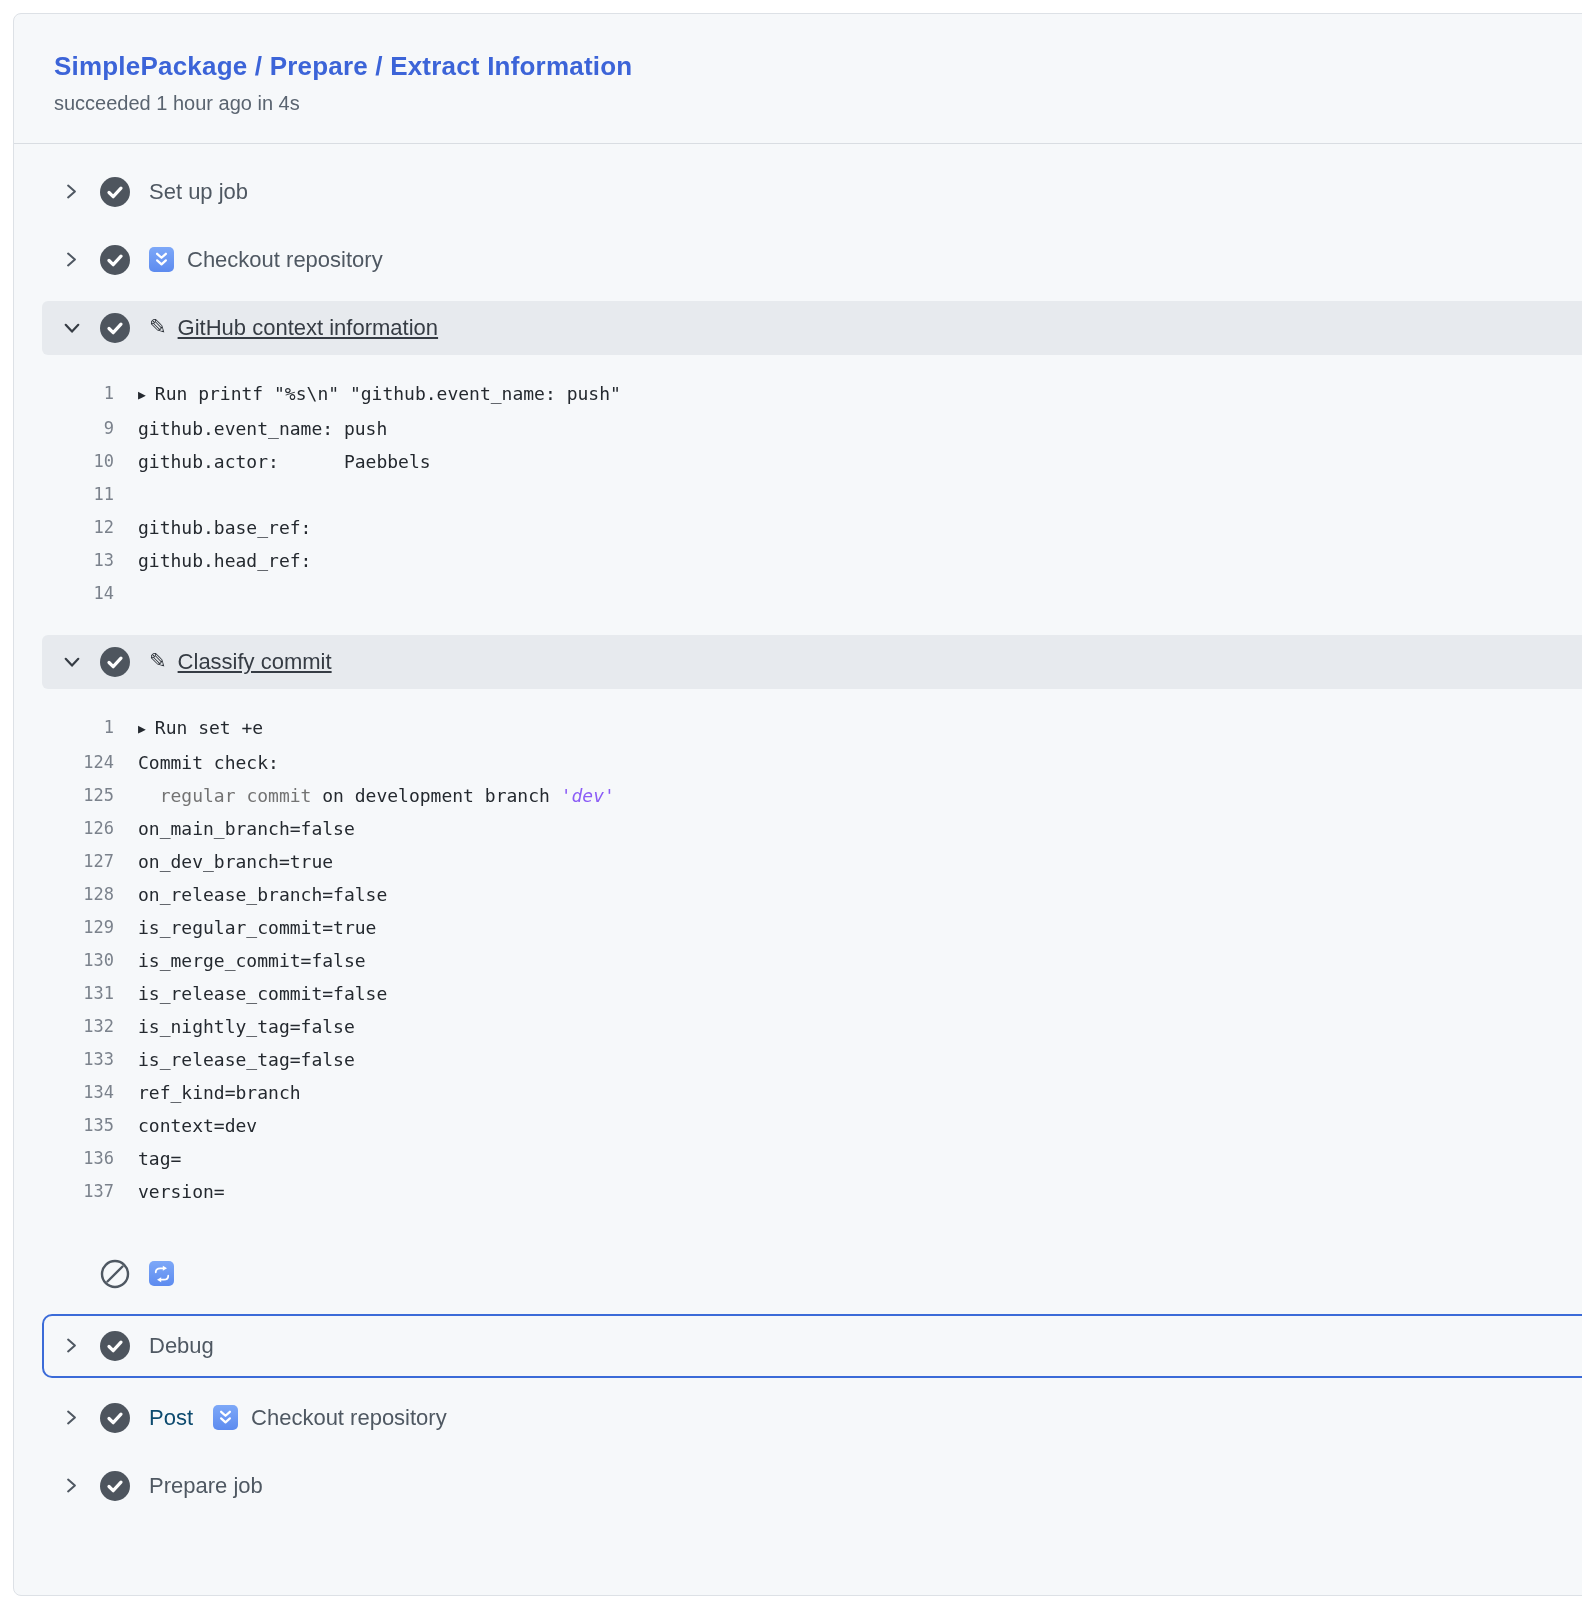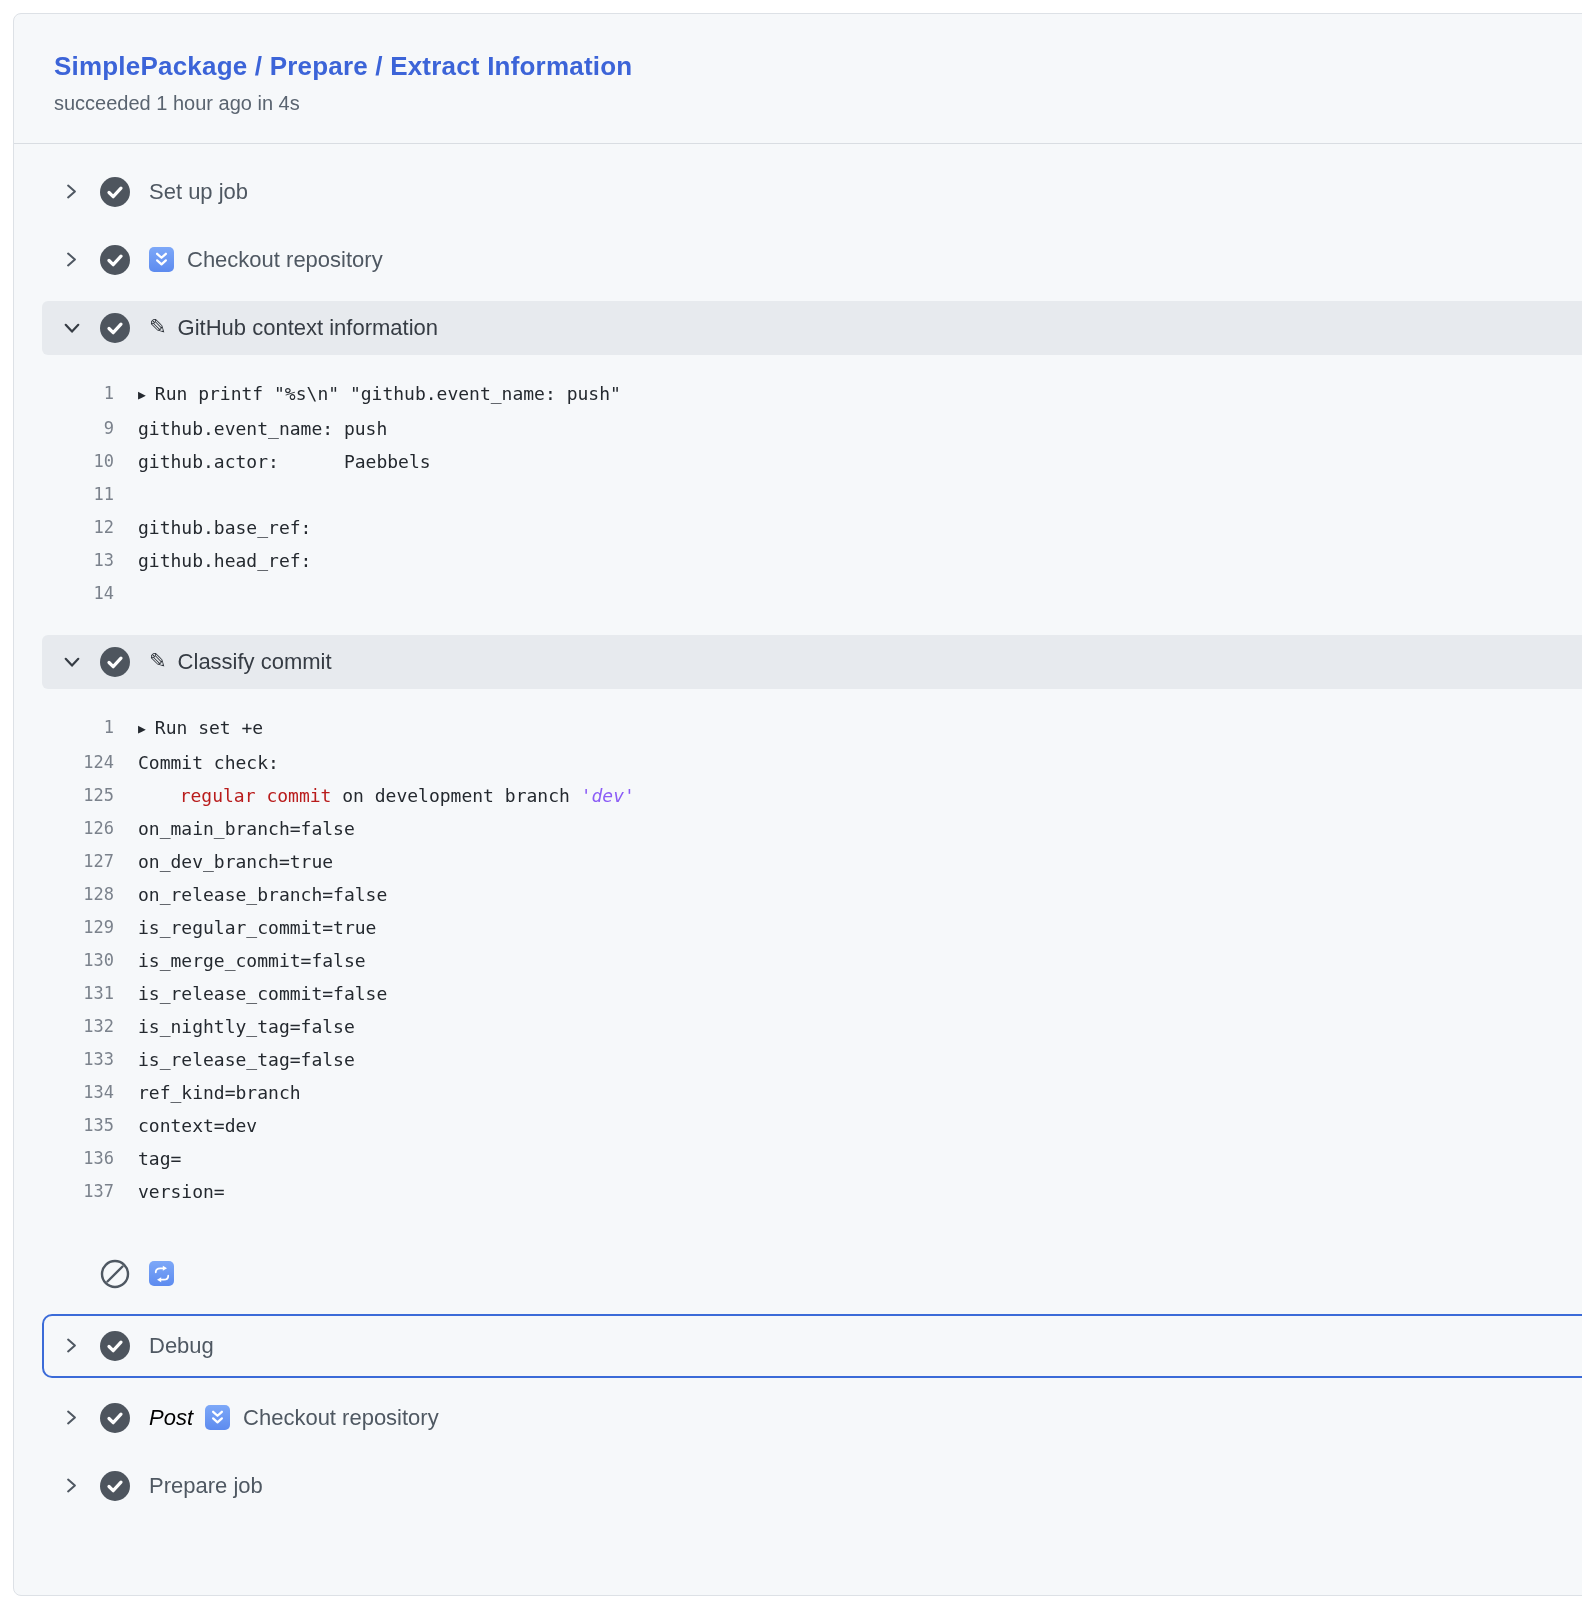--- a/index.html
+++ b/index.html
@@ -31,61 +31,61 @@
   .status-circle{
     width:30px;height:30px;flex:0 0 30px;border-radius:50%;
     background:#4e555e;display:flex;align-items:center;justify-content:center;
     margin-right:19px;
   }
   .skip-circle{
     width:30px;height:30px;flex:0 0 30px;display:flex;align-items:center;justify-content:center;
     margin-right:19px;
   }
   .step-label{color:#4f5862;}
-  .step-prefix{color:#000000;margin-right:12px;font-style:italic;}
+  .step-prefix{color:#0c4a6e;margin-right:20px;}
   .action-badge{
     width:25px;height:25px;border-radius:5px;flex:0 0 25px;
     background:linear-gradient(180deg,#7da8f8 0%,#5d8bef 100%);
     display:flex;align-items:center;justify-content:center;margin-right:13px;
   }
   .pencil{
     font-size:21px;color:#2a2f36;margin-right:11px;line-height:1;
     transform:translateY(-1px);
   }
   .focused-row{
     border:2px solid #3b6bd8;border-radius:10px;height:60px;margin:6px 0;
     padding-left:18px;background:#f6f8fa;
   }
 
   
   .step-bar{
     display:flex;align-items:center;height:54px;border-radius:6px;
     background:#e7eaee;padding-left:20px;margin-top:7px;cursor:pointer;
     color:#363c44;font-size:22px;
   }
-  .step-bar .step-label{color:#363c44;}
+  .step-bar .step-label{color:#363c44;text-decoration:underline;}
 
   
   .log-block{
     font-family:"DejaVu Sans Mono","Liberation Mono",monospace;
     font-size:18px;color:#24292f;
     padding:22px 0 18px 0;
   }
   .log-line{display:flex;line-height:33px;white-space:pre;}
   .log-num{
     width:96px;flex:0 0 96px;text-align:right;color:#7b828c;
     padding-right:24px;box-sizing:border-box;cursor:pointer;
     font-size:17px;
   }
   .log-text{white-space:pre;}
   .cmd-tri{
     display:inline-block;font-size:13px;color:#24292f;margin-right:9px;
     transform:translateY(-1px);
   }
-  .seg-warn{color:#b91c1c;margin-left:20px;}
+  .seg-warn{color:#737373;}
   .seg-info{color:#8b5cf6;font-style:italic;}
   .skipped-row{margin-top:14px;}
   svg{display:block;}
 </style>
 </head>
 <body>
 
 <div class="card">
   <div class="card-header">
     <div class="job-title">SimplePackage / Prepare / Extract Information</div>

